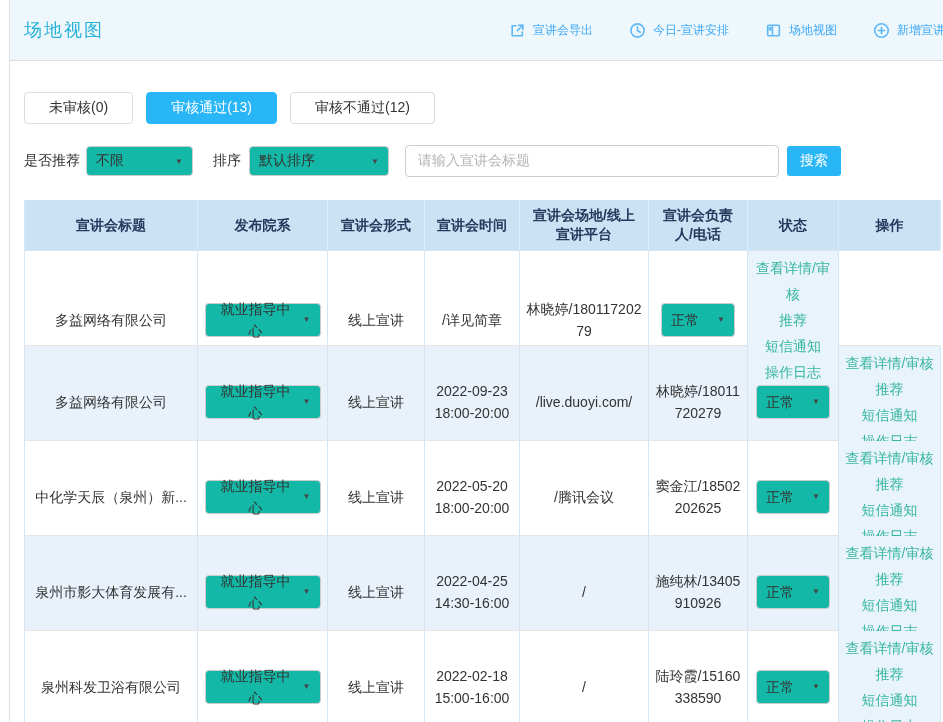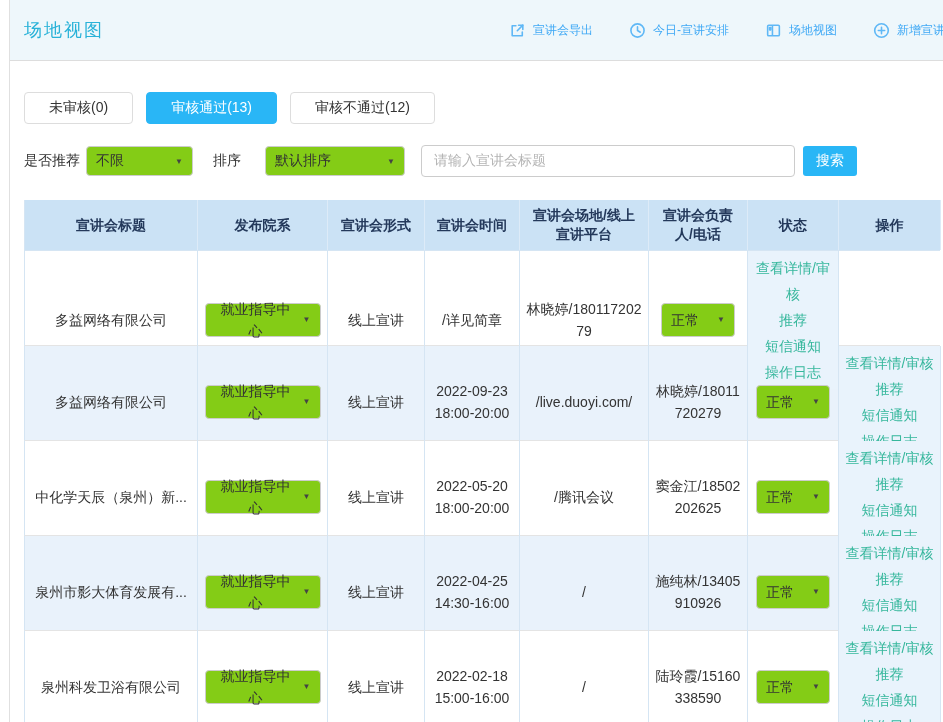--- a/index.html
+++ b/index.html
@@ -37,25 +37,25 @@
   .tabs{margin:31px 0 0 14px;display:flex;gap:13px;}
   .tab{height:32px;padding:0 24px;font-size:14px;color:#333;background:#fff;
     border:1px solid #ddd;border-radius:4px;cursor:pointer;
     font-family:"Liberation Sans","DejaVu Sans",sans-serif;}
   .tab.active{background:var(--accent_blue);border-color:var(--accent_blue);color:#fff;}
 
   
   .filters{margin:21px 0 0 14px;display:flex;align-items:center;font-size:14px;}
   .flabel{color:#333;}
   .select{display:flex;align-items:center;justify-content:space-between;
-    border:1px solid #ccc;border-radius:4px;background:#84cc16;height:30px;
+    border:1px solid #ccc;border-radius:4px;background:#14b8a6;height:30px;
     padding:0 9px;font-size:14px;color:#333;cursor:pointer;}
   .select .caret{font-size:8px;color:#444;margin-left:6px;}
   .sel-recommend{width:107px;margin-left:6px;}
-  .sel-sort{width:140px;margin-left:24px;}
+  .sel-sort{width:140px;margin-left:8px;}
   .filters .flabel.sort{margin-left:20px;}
   .search{width:374px;height:32px;margin-left:16px;border:1px solid #ccc;border-radius:4px;
     padding:0 12px;font-size:14px;color:#8b5cf6;outline:none;
     font-family:Liberation Serif, serif;}
   .search::placeholder{color:#b4b4b4;}
   .search-btn{width:54px;height:30px;margin-left:8px;background:var(--accent_blue);
     color:#fff;font-size:14px;border:none;border-radius:3px;cursor:pointer;
     font-family:"Liberation Sans","DejaVu Sans",sans-serif;}
 
   

